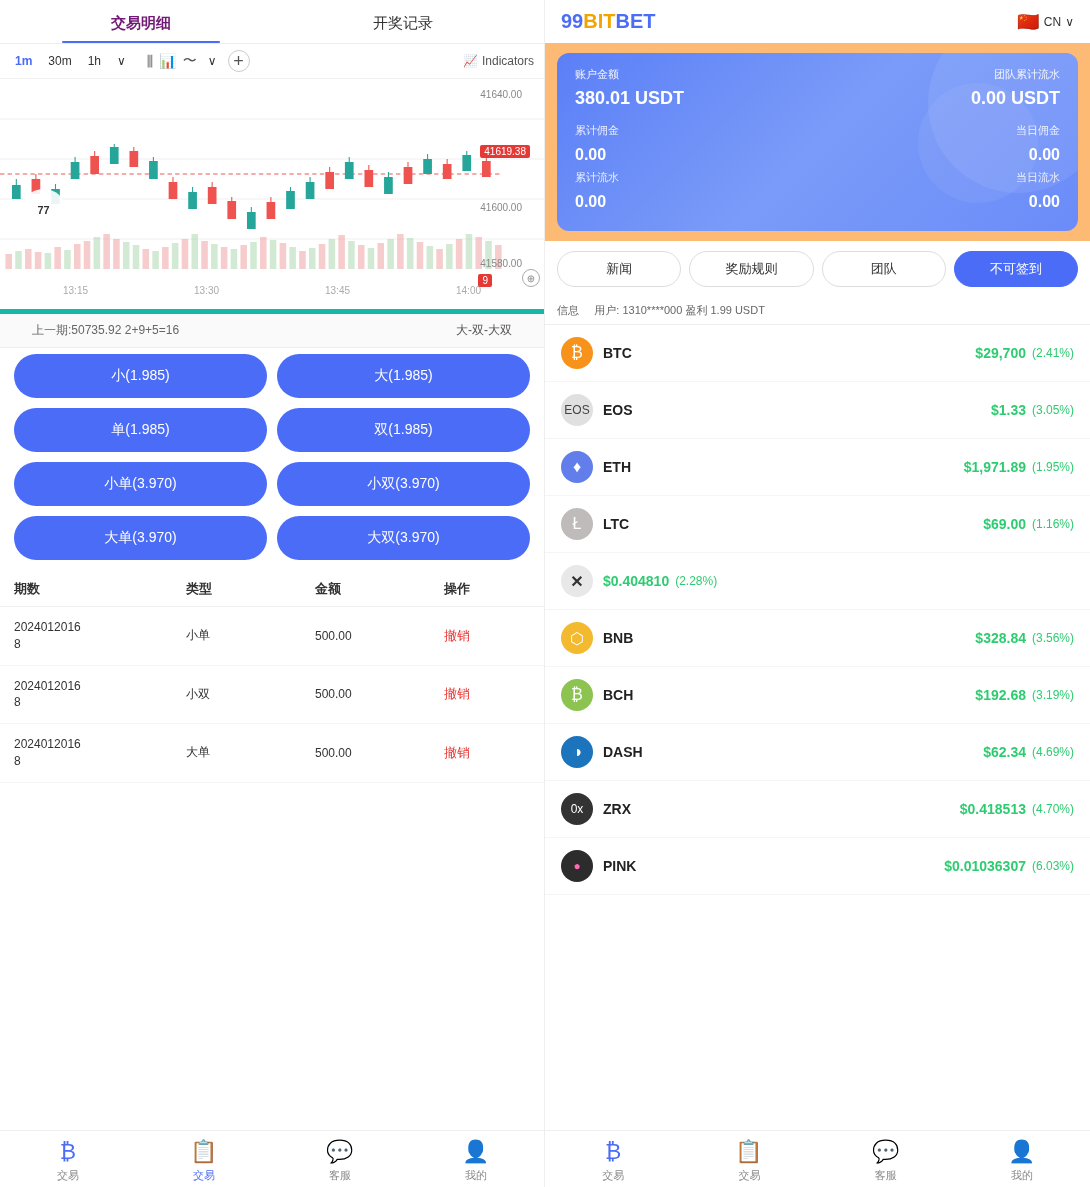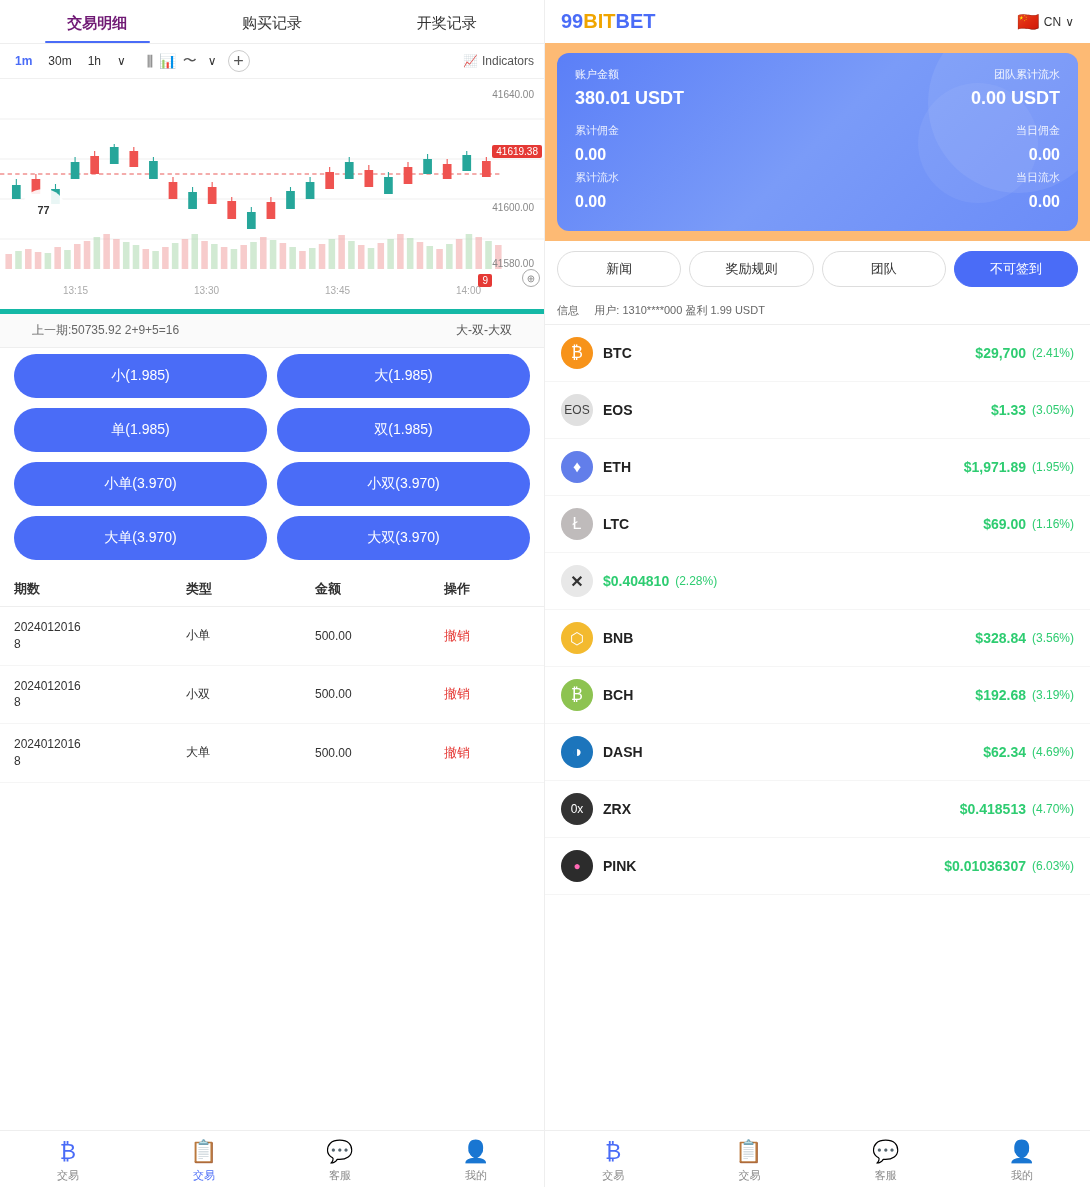--- a/index.html
+++ b/index.html
@@ -86,21 +86,21 @@
       background: #fff;
       position: relative;
       overflow: hidden;
     }
     .chart-svg {
       width: 100%;
       height: 200px;
     }
     .chart-price-labels {
       position: absolute;
-      right: 0;
+      right: 12px;
       top: 0;
       height: 200px;
       display: flex;
       flex-direction: column;
       justify-content: space-between;
       padding: 10px 2px;
       font-size: 10px;
       color: #888;
     }
     .price-highlight {
@@ -383,21 +383,20 @@
     
     .volume-bar { opacity: 0.5; }
   </style>
 </head>
 <body>
 
 <div class="left-panel">
 
   <div class="tabs">
     <div class="tab-item active">交易明细</div>
-    <div class="tab-item">购买记录</div>
     <div class="tab-item">开奖记录</div>
   </div>
 
   <div class="chart-toolbar">
     <span class="tb-btn active">1m</span>
     <span class="tb-btn">30m</span>
     <span class="tb-btn">1h</span>
     <span class="tb-btn">∨</span>
     <span style="margin-left:4px;"></span>
     <span class="tb-icon">⫼</span>

